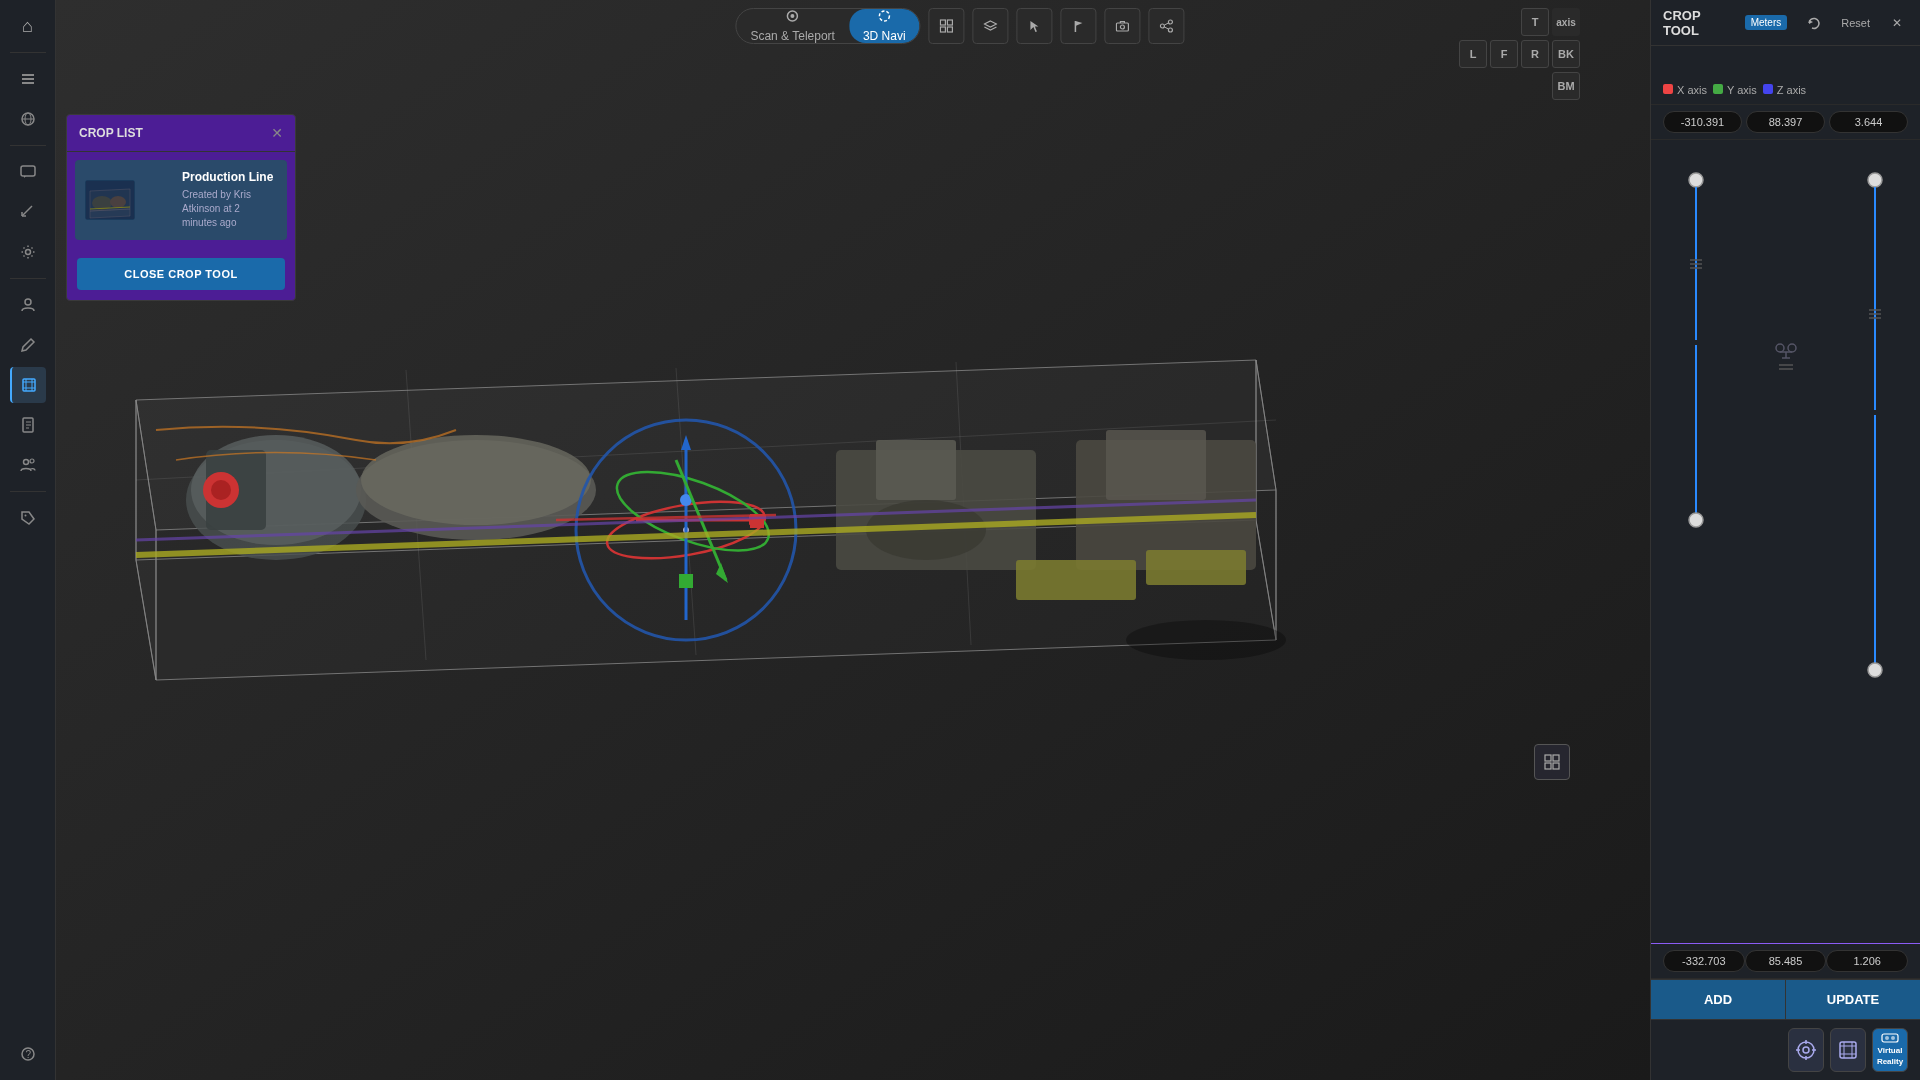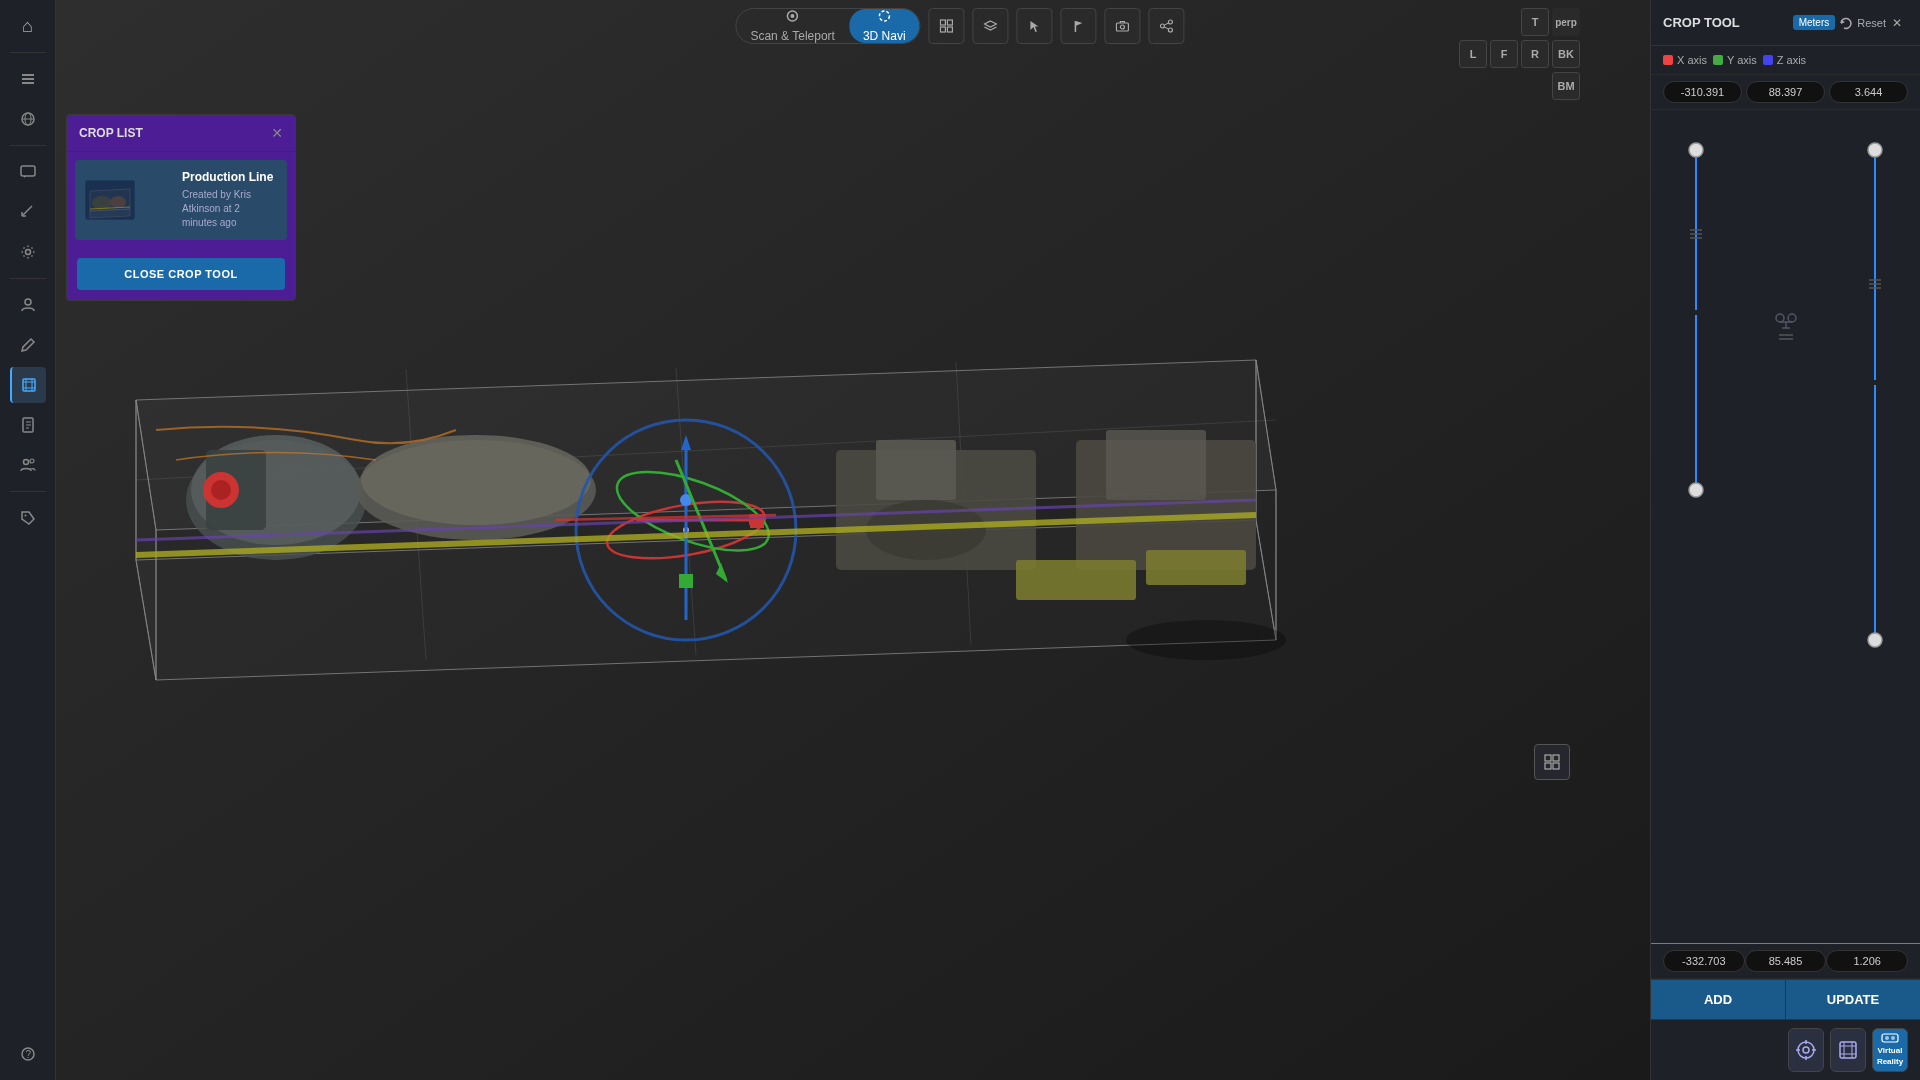--- a/index.html
+++ b/index.html
@@ -136,21 +136,21 @@
       border-left: 1px solid #333;
       z-index: 100;
       display: flex;
       flex-direction: column;
     }
     .right-panel-header {
       display: flex;
       align-items: center;
       padding: 8px 12px;
       border-bottom: 1px solid #333;
-      gap: 0;
+      gap: 16px;
       height: 46px;
     }
     .panel-title {
       font-size: 13px;
       font-weight: bold;
       color: #ddd;
       flex: 1;
     }
     .badge-meters {
       background: #1a6aaa;
@@ -167,22 +167,22 @@
       font-size: 12px;
     }
 
     .axis-labels {
       display: flex;
       padding: 8px 12px;
       gap: 6px;
       border-bottom: 1px solid #2a2a2a;
     }
     .axis-label {
-      display: flex; align-items: center; gap: 4px;
-      font-size: 11px; color: #aaa;
+      display: flex; gap: 4px;
+      font-size: 11px; color: #aaa; margin-top: 30px;
     }
     .axis-dot {
       width: 10px; height: 10px; border-radius: 2px;
     }
     .axis-dot.x { background: #e44; }
     .axis-dot.y { background: #4a4; }
     .axis-dot.z { background: #44e; }
 
     .coord-values {
       display: flex;
@@ -527,21 +527,21 @@
         <circle cx="3" cy="7" r="2" stroke="#aaa" stroke-width="1.2"></circle>
         <line x1="5" y1="6" x2="9" y2="4" stroke="#aaa" stroke-width="1"></line>
         <line x1="5" y1="8" x2="9" y2="10" stroke="#aaa" stroke-width="1"></line>
       </svg>
   </div>
 </div>
 
 <div id="view-controls">
   <div class="view-row">
     <div class="view-btn">T</div>
-    <div class="view-btn persp">perp</div>
+    <div class="view-btn persp">axis</div>
   </div>
   <div class="view-row">
     <div class="view-btn">L</div>
     <div class="view-btn">F</div>
     <div class="view-btn">R</div>
     <div class="view-btn">BK</div>
   </div>
   <div class="view-row">
     <div class="view-btn">BM</div>
   </div>

